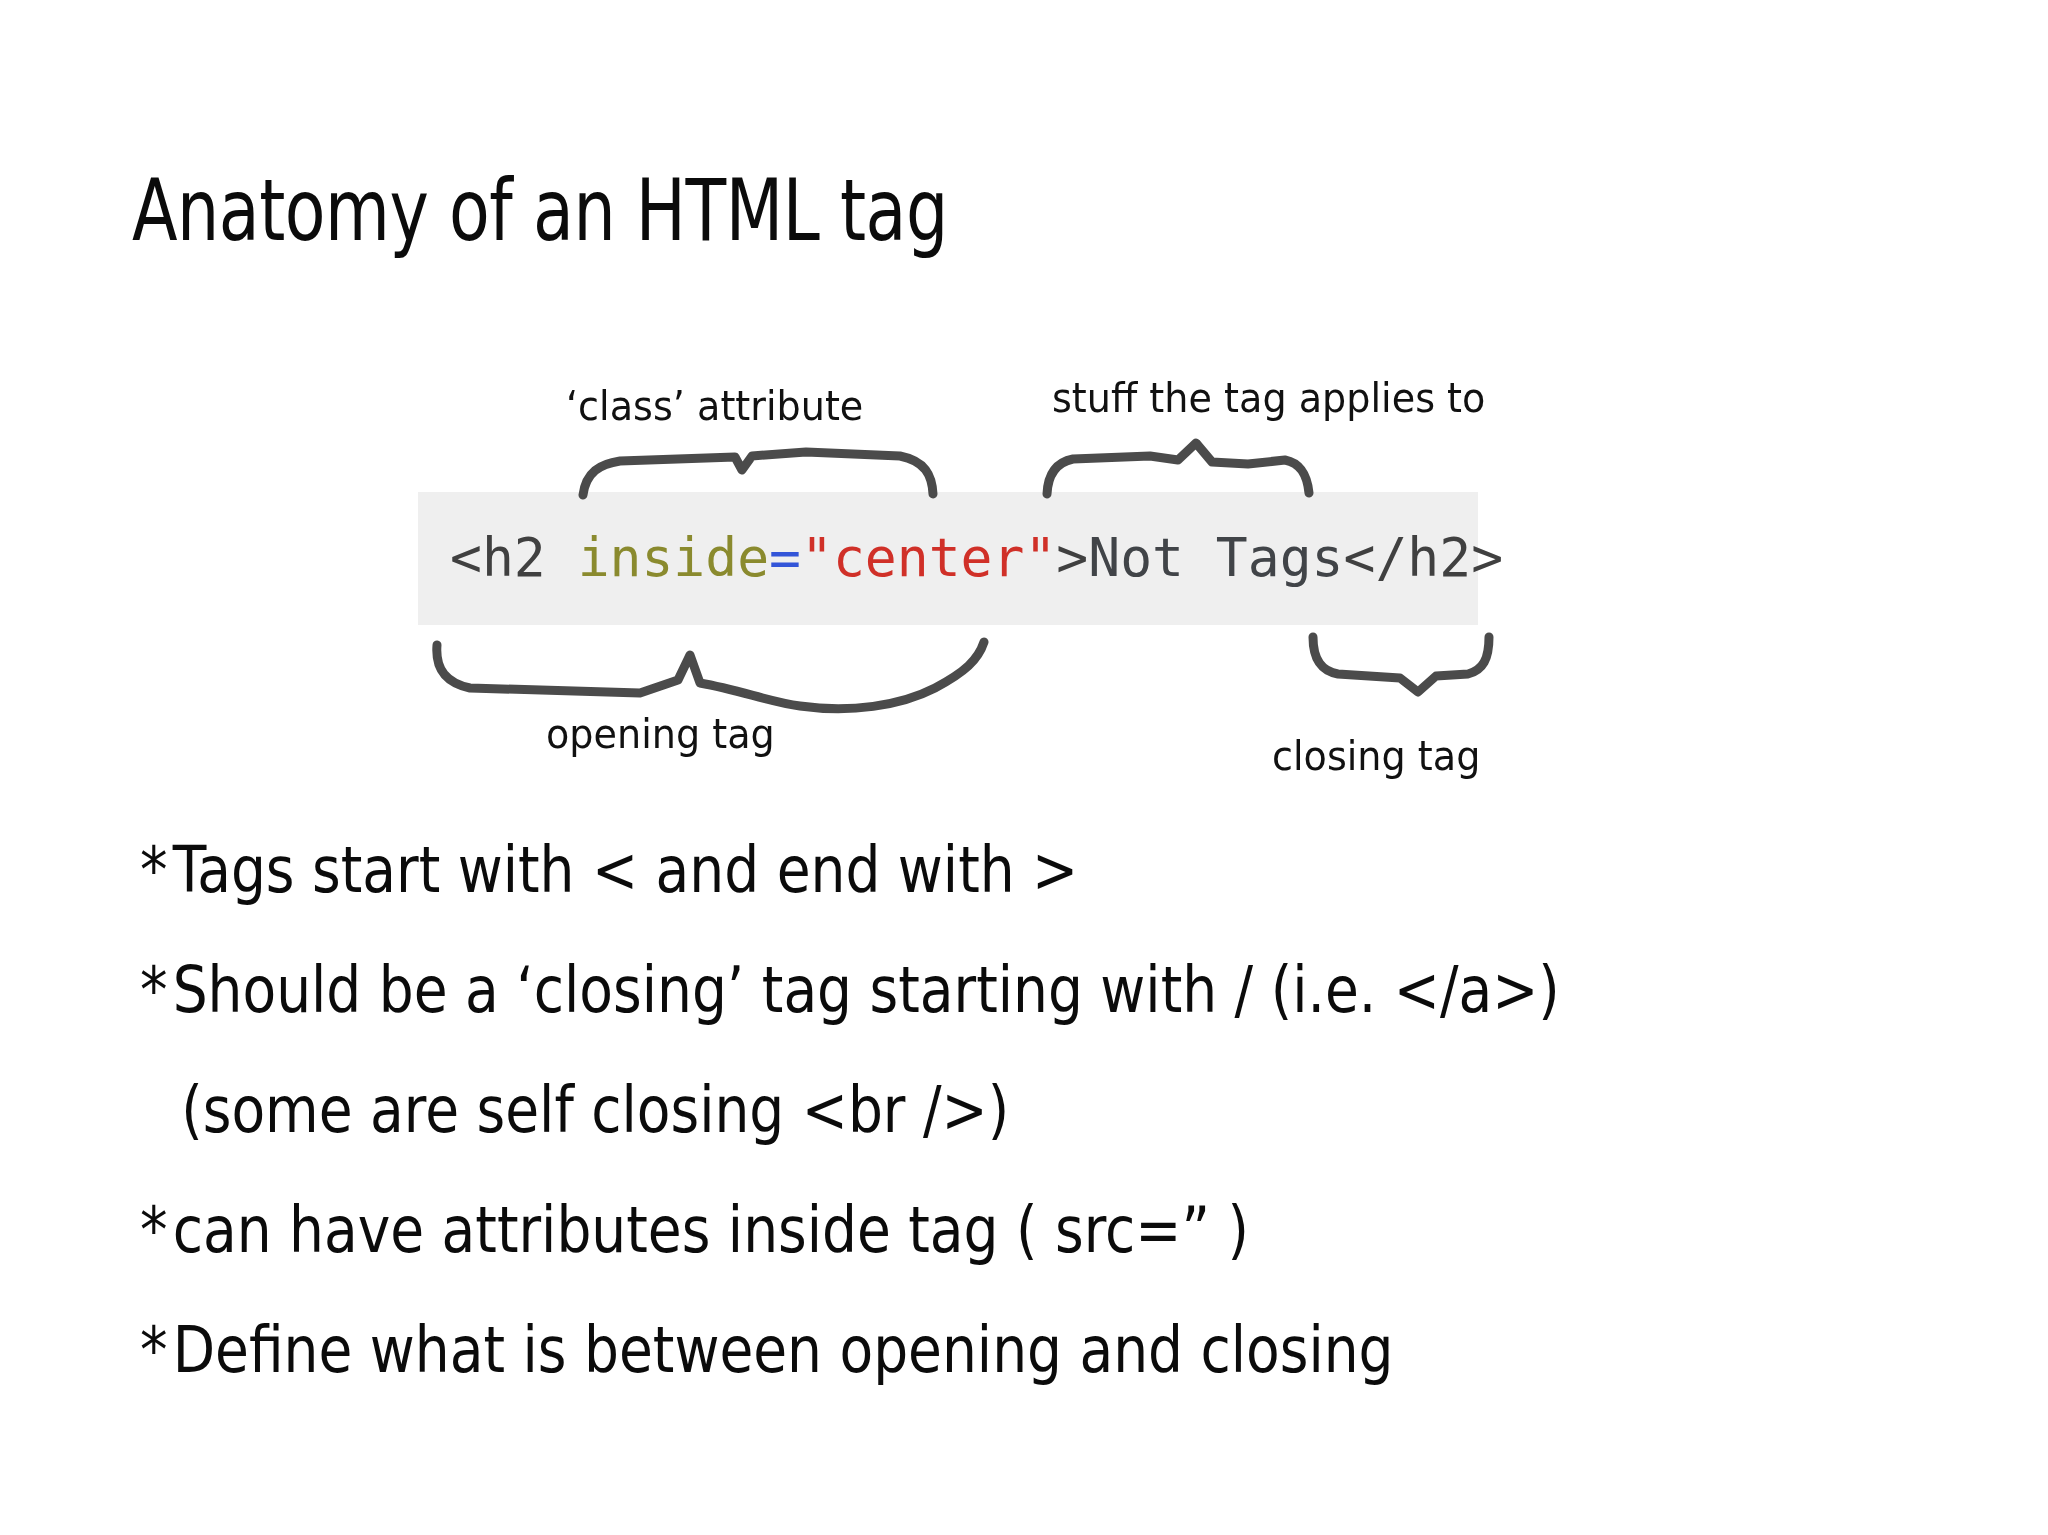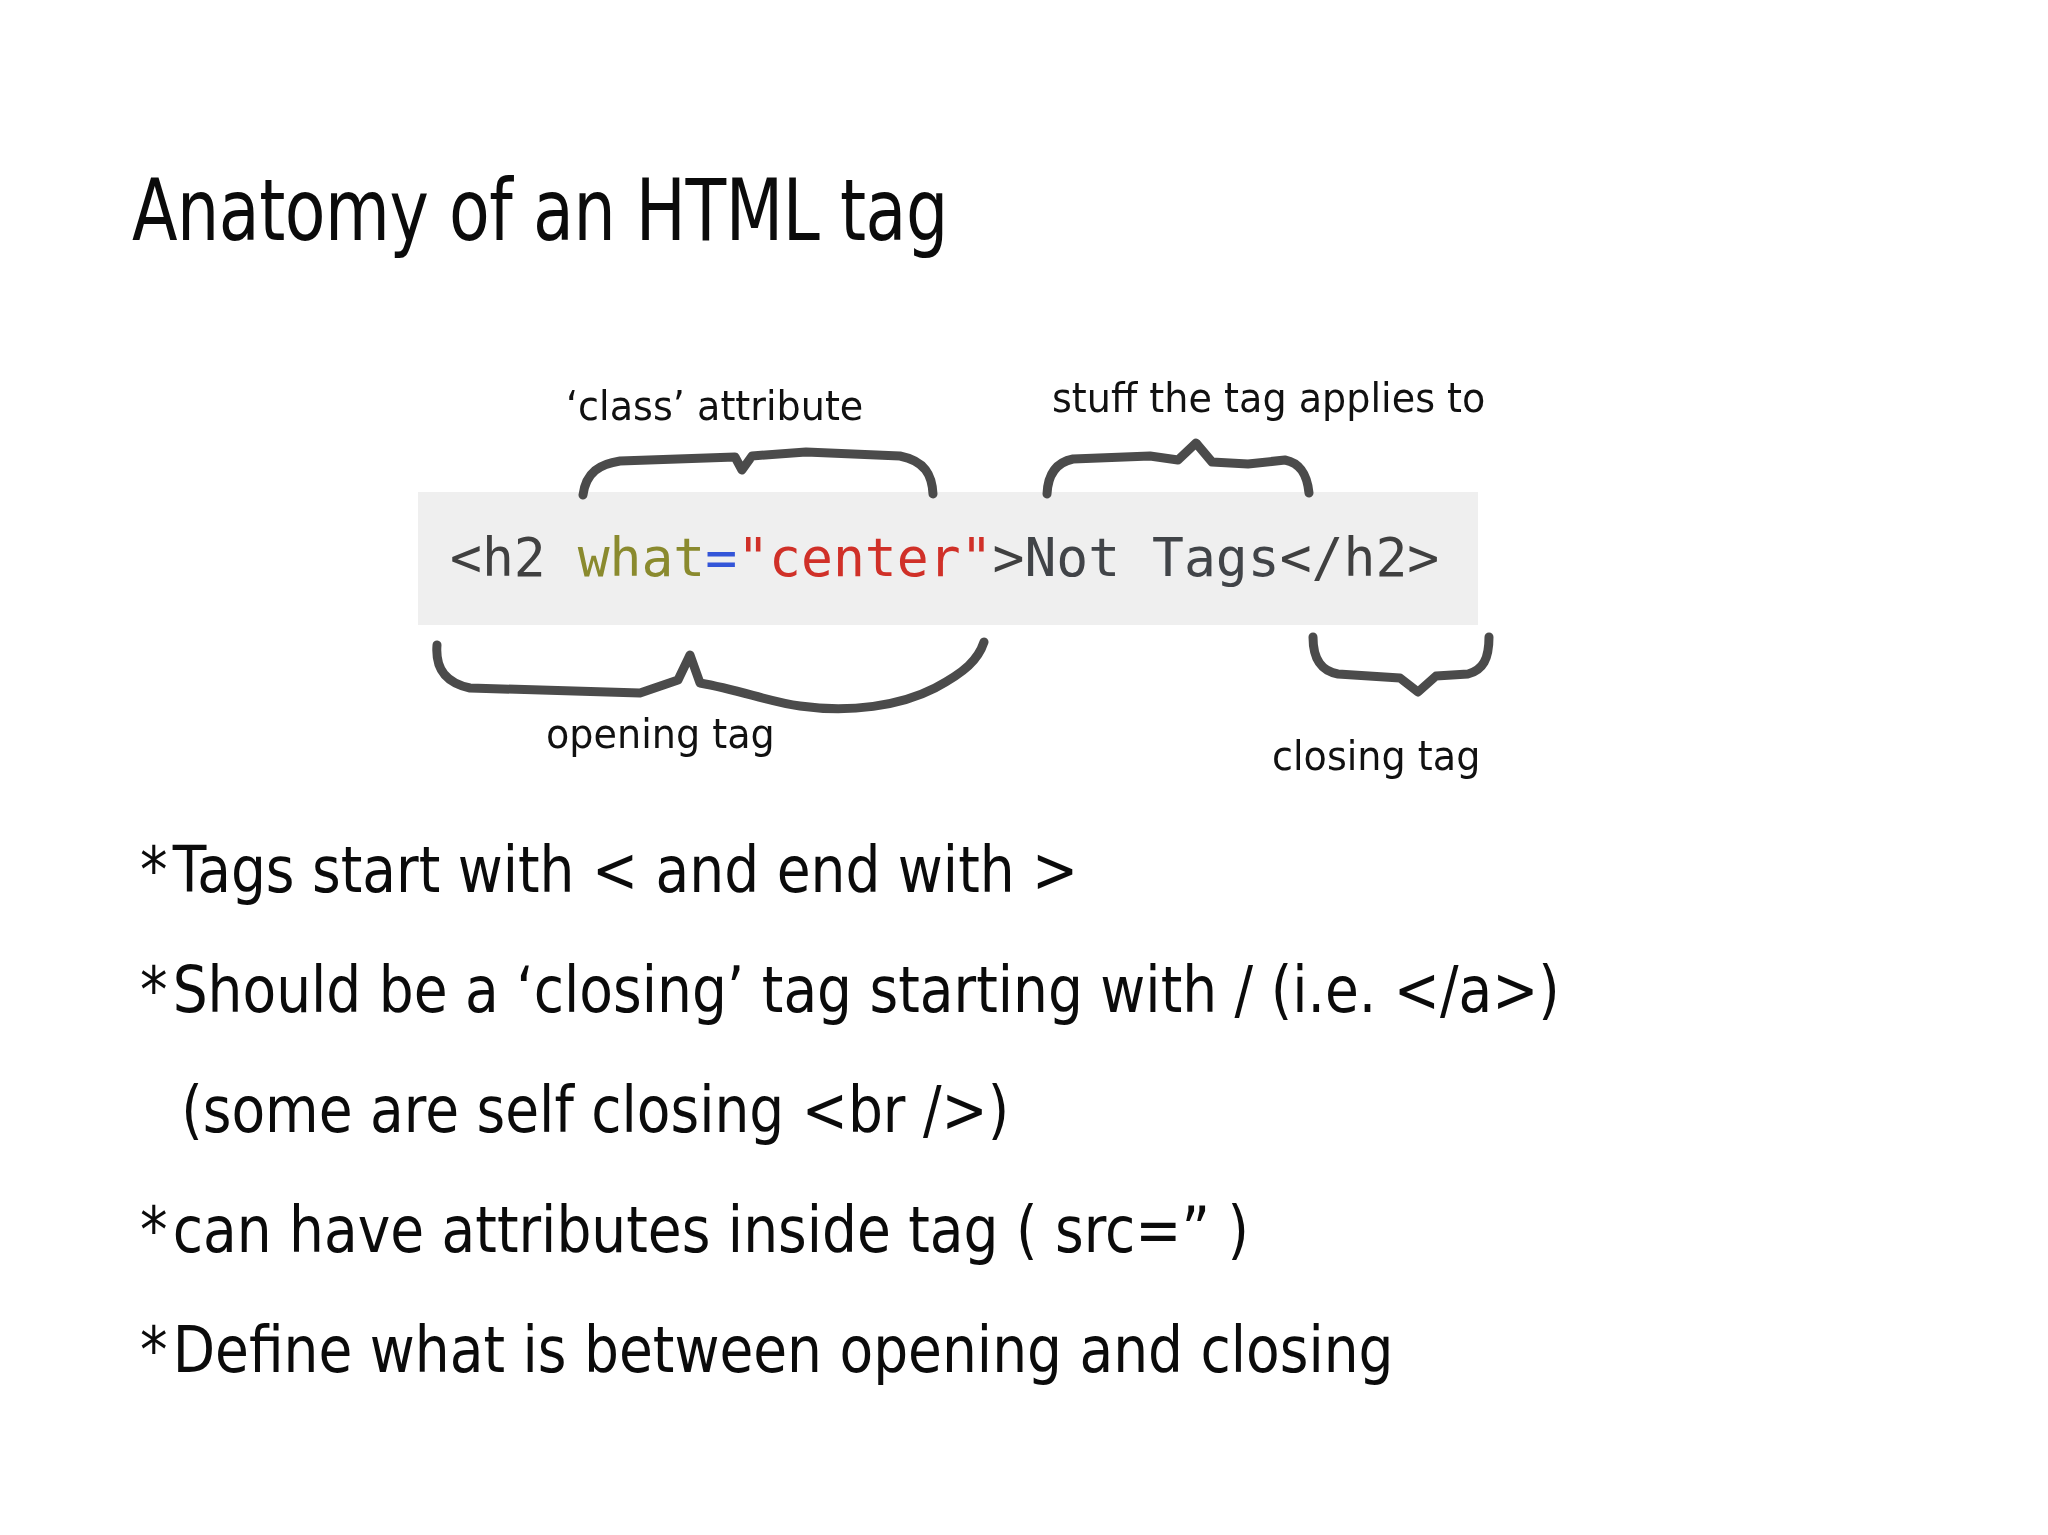--- a/index.html
+++ b/index.html
@@ -143,21 +143,21 @@
 
     <div class="annot-label" id="label-class-attr">‘class’ attribute</div>
 
     <div class="annot-label" id="label-stuff-tag">stuff the tag applies to</div>
 
     <div class="annot-label" id="label-opening-tag">opening tag</div>
 
     <div class="annot-label" id="label-closing-tag">closing tag</div>
 
     <div id="code-block">
-      <div id="code-line"><span class="tok-tag">&lt;h2 </span><span class="tok-attr">what</span><span class="tok-eq">=</span><span class="tok-string">"center"</span><span class="tok-tag">&gt;</span><span class="tok-text">Not Tags</span><span class="tok-tag">&lt;/h2&gt;</span></div>
+      <div id="code-line"><span class="tok-tag">&lt;h2 </span><span class="tok-attr">inside</span><span class="tok-eq">=</span><span class="tok-string">"center"</span><span class="tok-tag">&gt;</span><span class="tok-text">Not Tags</span><span class="tok-tag">&lt;/h2&gt;</span></div>
     </div>
 
     <svg id="braces" viewBox="0 0 2048 820">
 
       <path d="M 583 495 C 586 472 600 464 620 461
                L 735 457
                L 742 470
                L 752 456
                L 806 452
                L 900 456

